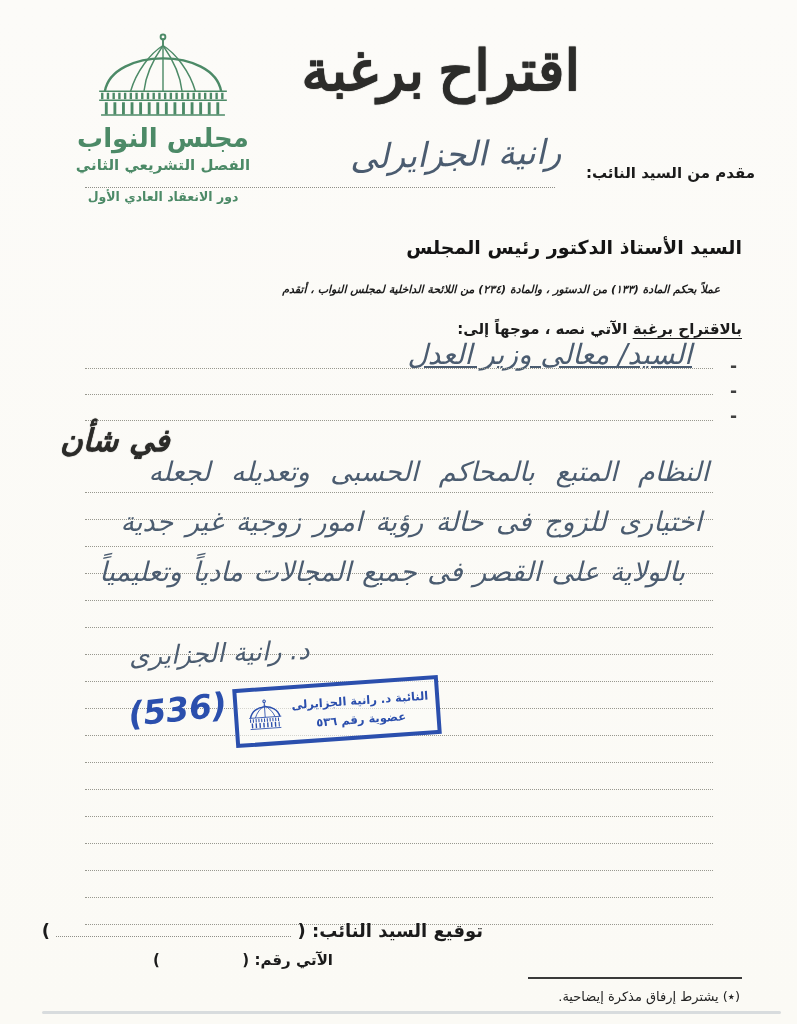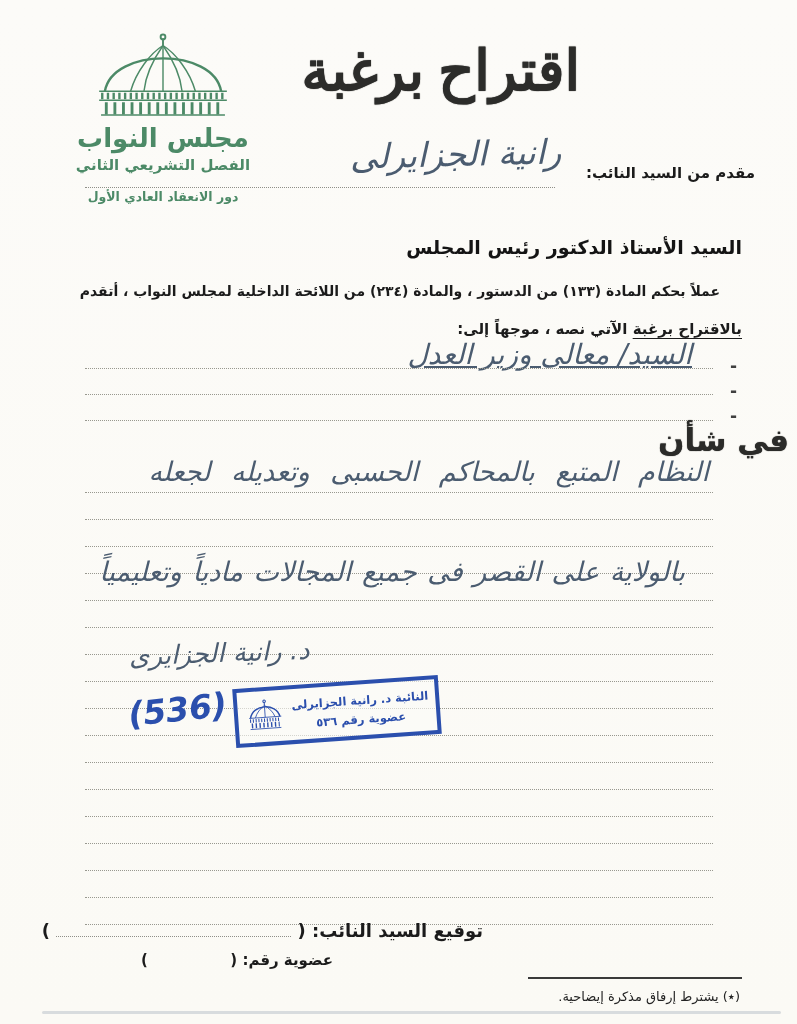--- a/index.html
+++ b/index.html
@@ -18,21 +18,21 @@
   .doc-title{
     position:absolute;top:38px;right:217px;font-size:56px;font-weight:bold;
     color:#2c2c2a;text-shadow:0 0 1px #2c2c2a;white-space:nowrap;font-family:Liberation Serif, serif;
   }
   
   p,h2,h3{margin:0;}
   .row-submitted{position:absolute;top:164px;right:42px;font-size:15px;font-weight:bold;}
   .name-line{position:absolute;top:187px;left:85px;width:470px;border-bottom:1.5px dotted #8f8f88;}
   .row-membership{position:absolute;top:202px;right:42px;font-size:15px;font-weight:bold;}
   .salutation{position:absolute;top:236px;right:55px;font-size:19px;font-weight:bold;color:#141414;}
-  .legal{position:absolute;top:283px;right:55px;font-size:14px;font-weight:bold;white-space:nowrap;text-indent:22px;}
+  .legal{position:absolute;top:283px;right:55px;font-size:11px;font-weight:bold;white-space:nowrap;text-indent:22px;font-style:italic;}
   .intro{position:absolute;top:320px;right:55px;font-size:15px;font-weight:bold;}
   .intro .u{text-decoration:underline;text-underline-offset:4px;}
   
   .hw{font-style:italic;color:#4b5c70;white-space:nowrap;}
   .hw-name{position:absolute;top:134px;right:235px;font-size:34px;transform:rotate(-1.5deg);}
   .hw-mem{font-size:23px;position:relative;top:2px;}
   .hw-addressee{position:absolute;top:338px;right:105px;font-size:28px;text-decoration:underline;}
   .hw-b1{position:absolute;top:456px;right:88px;font-size:27px;word-spacing:12px;margin-left:12px;}
   .hw-b2{position:absolute;top:506px;right:95px;font-size:27px;word-spacing:4px;}
   .hw-b3{position:absolute;top:556px;right:112px;font-size:27px;word-spacing:2px;text-align:center;}
@@ -43,22 +43,22 @@
   }
   
   .addr-lines{position:absolute;top:343px;left:85px;right:84px;}
   .ruled{position:absolute;top:466px;left:85px;right:84px;}
   .rule{height:26px;border-bottom:1.5px dotted #98988f;}
   .addr-lines .rule{height:25px;}
   .dash{position:absolute;right:60px;font-size:17px;font-weight:bold;color:#3f3f3f;}
   .d1{top:356px;} .d2{top:381px;} .d3{top:406px;}
   
   .subject{
-    position:absolute;top:422px;left:60px;right:8px;text-align:right;
-    font-size:31px;font-weight:bold;color:#2b2b29;text-shadow:0 0 1px #2b2b29;
+    position:absolute;top:422px;left:60px;right:16px;text-align:left;
+    font-size:31px;font-weight:bold;color:#2b2b29;text-shadow:0 0 1px #2b2b29;font-style:italic;
   }
   
   .stamp{
     position:absolute;top:682px;left:234px;width:186px;padding:7px 6px;
     border:4px solid #2b4fad;color:#2b4fad;transform:rotate(-4deg);
     display:flex;flex-direction:row;align-items:center;gap:5px;direction:ltr;
     background:rgba(252,251,248,.6);
   }
   .stamp-text{flex:1;text-align:center;font-weight:bold;font-size:11.5px;line-height:1.6;white-space:nowrap;}
   
@@ -141,20 +141,21 @@
       <div class="rule"></div>
       <div class="rule"></div>
       <div class="rule"></div>
       <div class="rule"></div>
       <div class="rule"></div>
       <div class="rule"></div>
       <div class="rule"></div>
     </div>
 
   <div class="hw hw-b1" dir="rtl">النظام المتبع بالمحاكم الحسبى وتعديله لجعله</div>
+  <div class="hw hw-b2" dir="rtl">اختيارى للزوج فى حالة رؤية امور زوجية غير جدية</div>
   <div class="hw hw-b3" dir="rtl">بالولاية على القصر فى جميع المجالات مادياً وتعليمياً</div>
 
   <div class="hw hw-sig" dir="rtl">د. رانية الجزايرى</div>
   <div class="hw-num">(536)</div>
 
   <div class="stamp">
     <span>
       <svg viewBox="0 0 60 46" width="42" height="33" aria-hidden="true">
         <g fill="none" stroke="currentColor">
           <circle cx="30" cy="4" r="1.8" stroke-width="1.5"></circle>
@@ -174,21 +175,21 @@
     </div>
   </div>
 
   <p class="sig-row" dir="rtl">
     <span>توقيع السيد النائب:</span>
     <span>(</span>
     <span class="dotline"></span>
     <span>)</span>
   </p>
   <p class="mem-row" dir="rtl">
-    <span>عضوية رقم:</span>
+    <span>الآتي رقم:</span>
     <span>(</span>
     <span class="gapline"></span>
     <span>)</span>
   </p>
 
   <div class="footnote-rule"></div>
   <p class="footnote" dir="rtl">(٭) يشترط إرفاق مذكرة إيضاحية.</p>
 
   <div class="page-edge"></div>
 </div>

